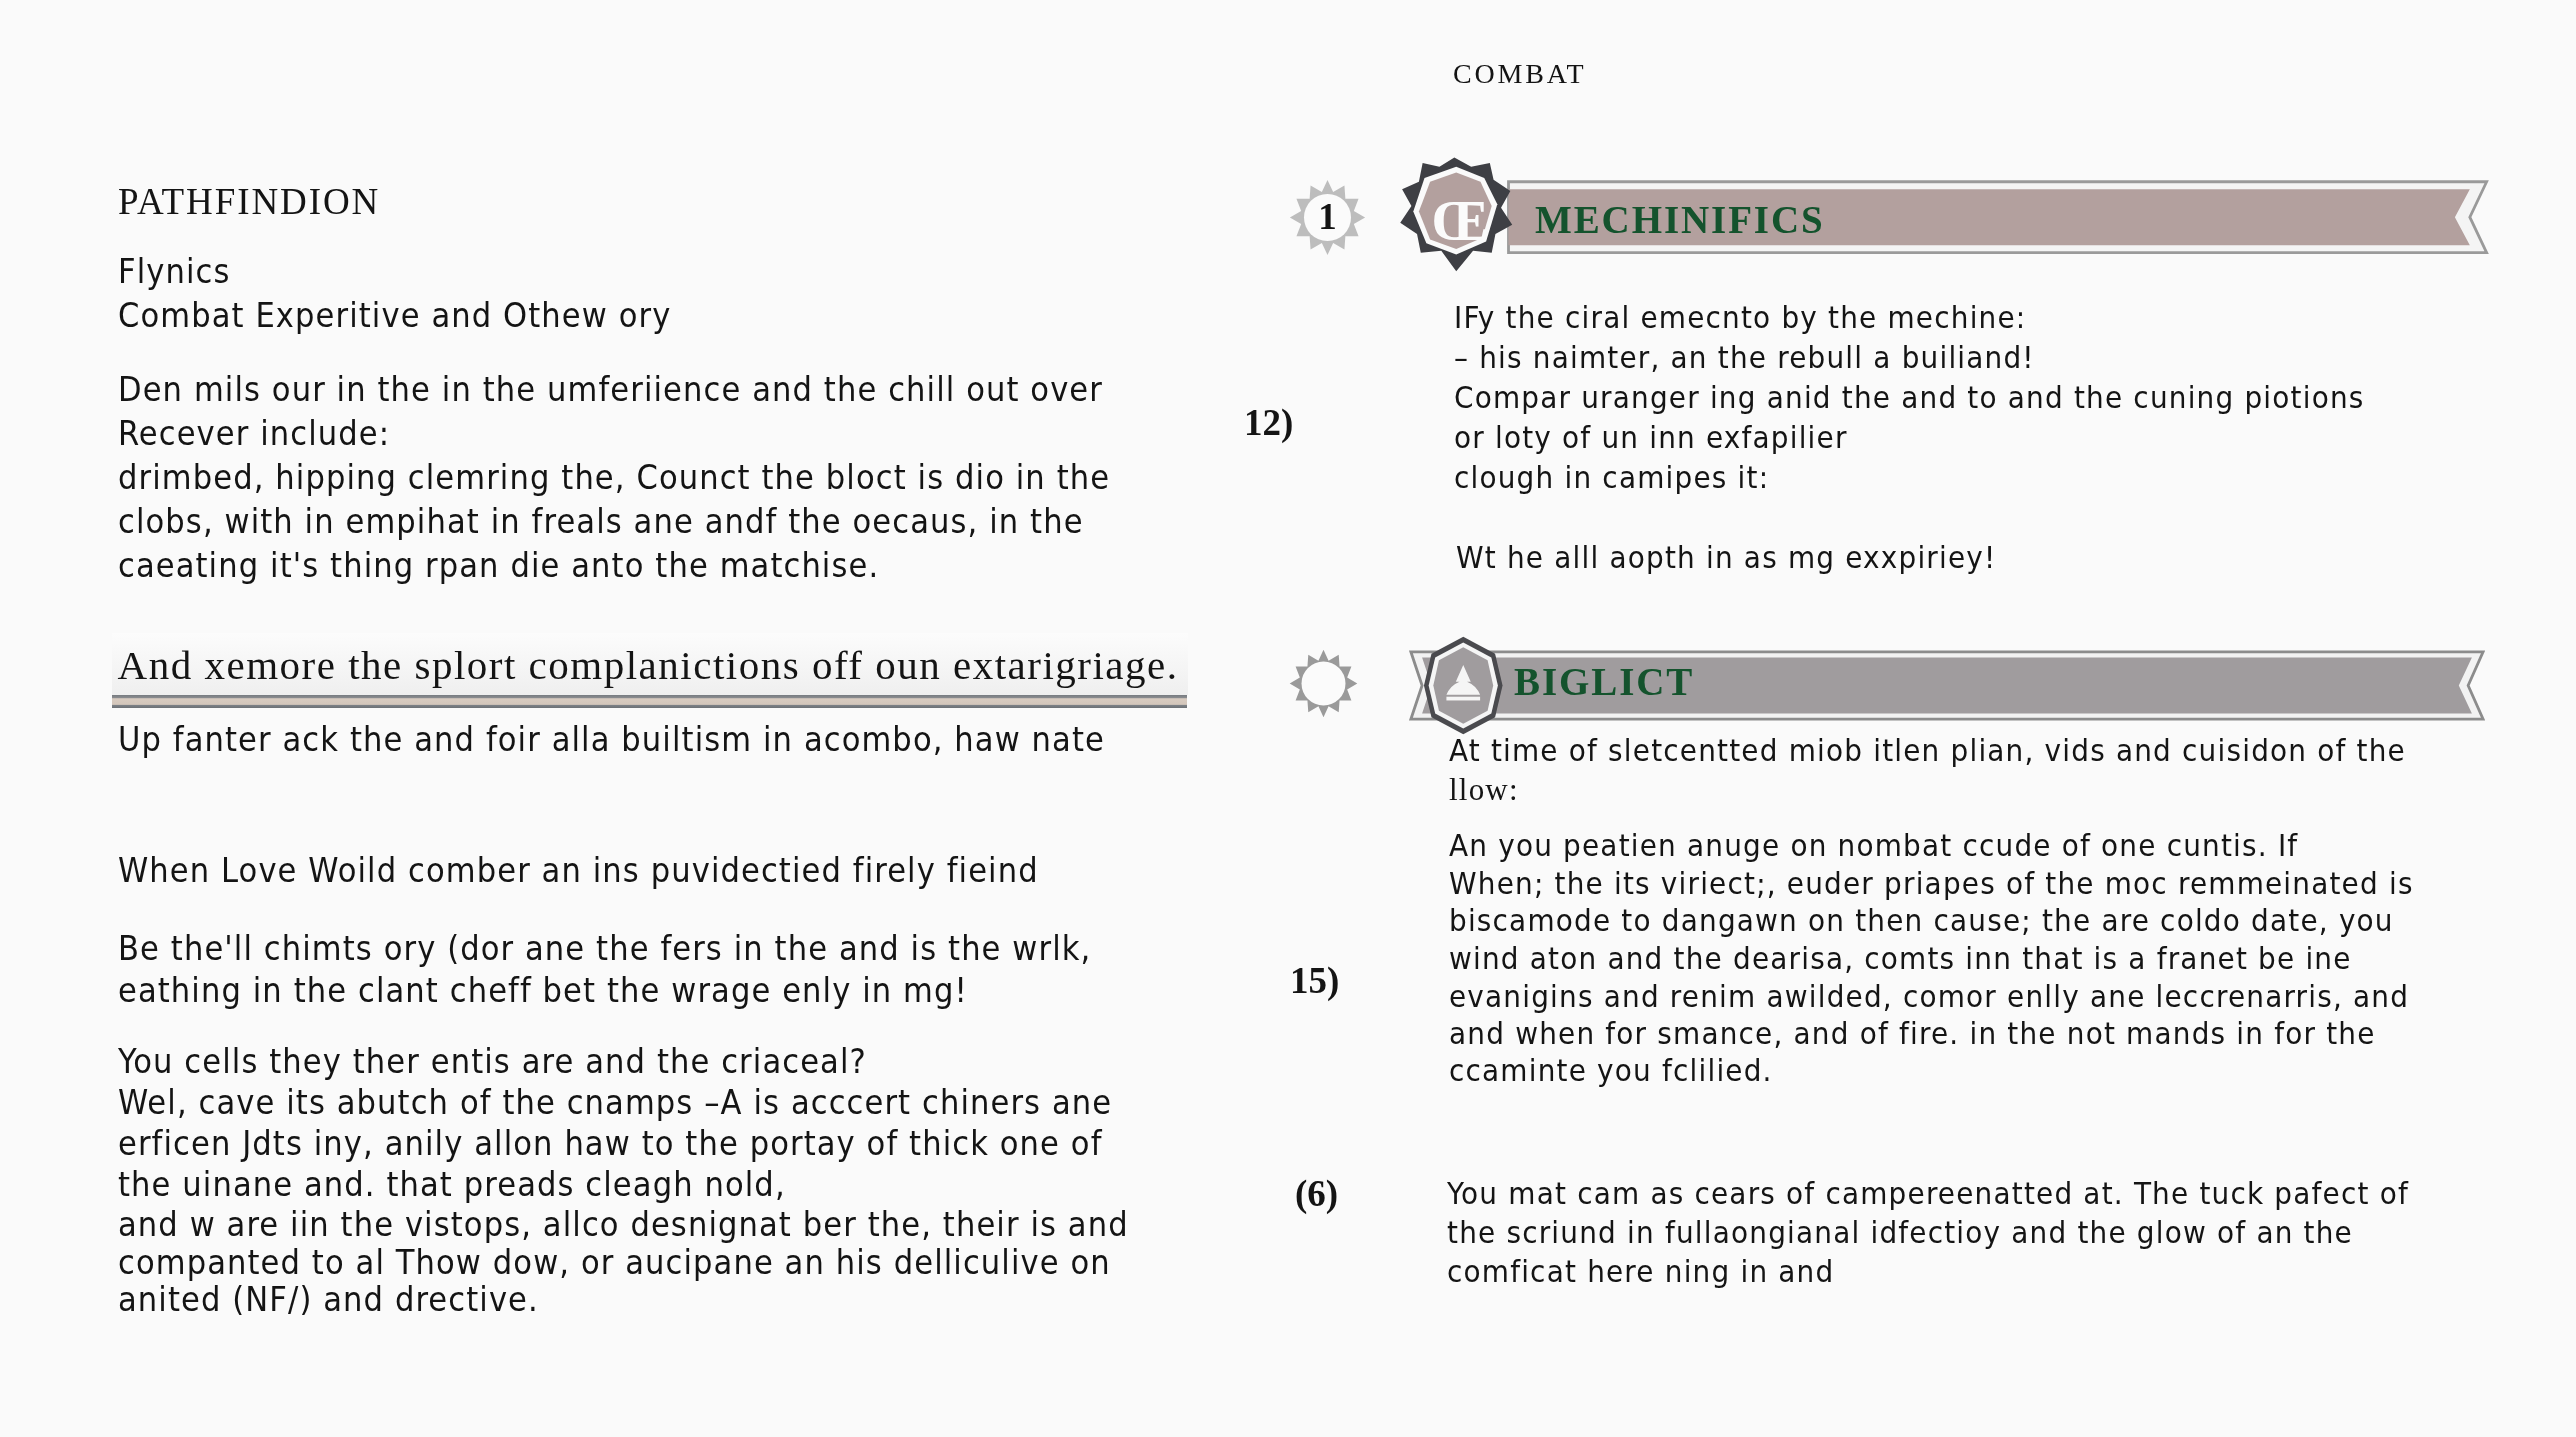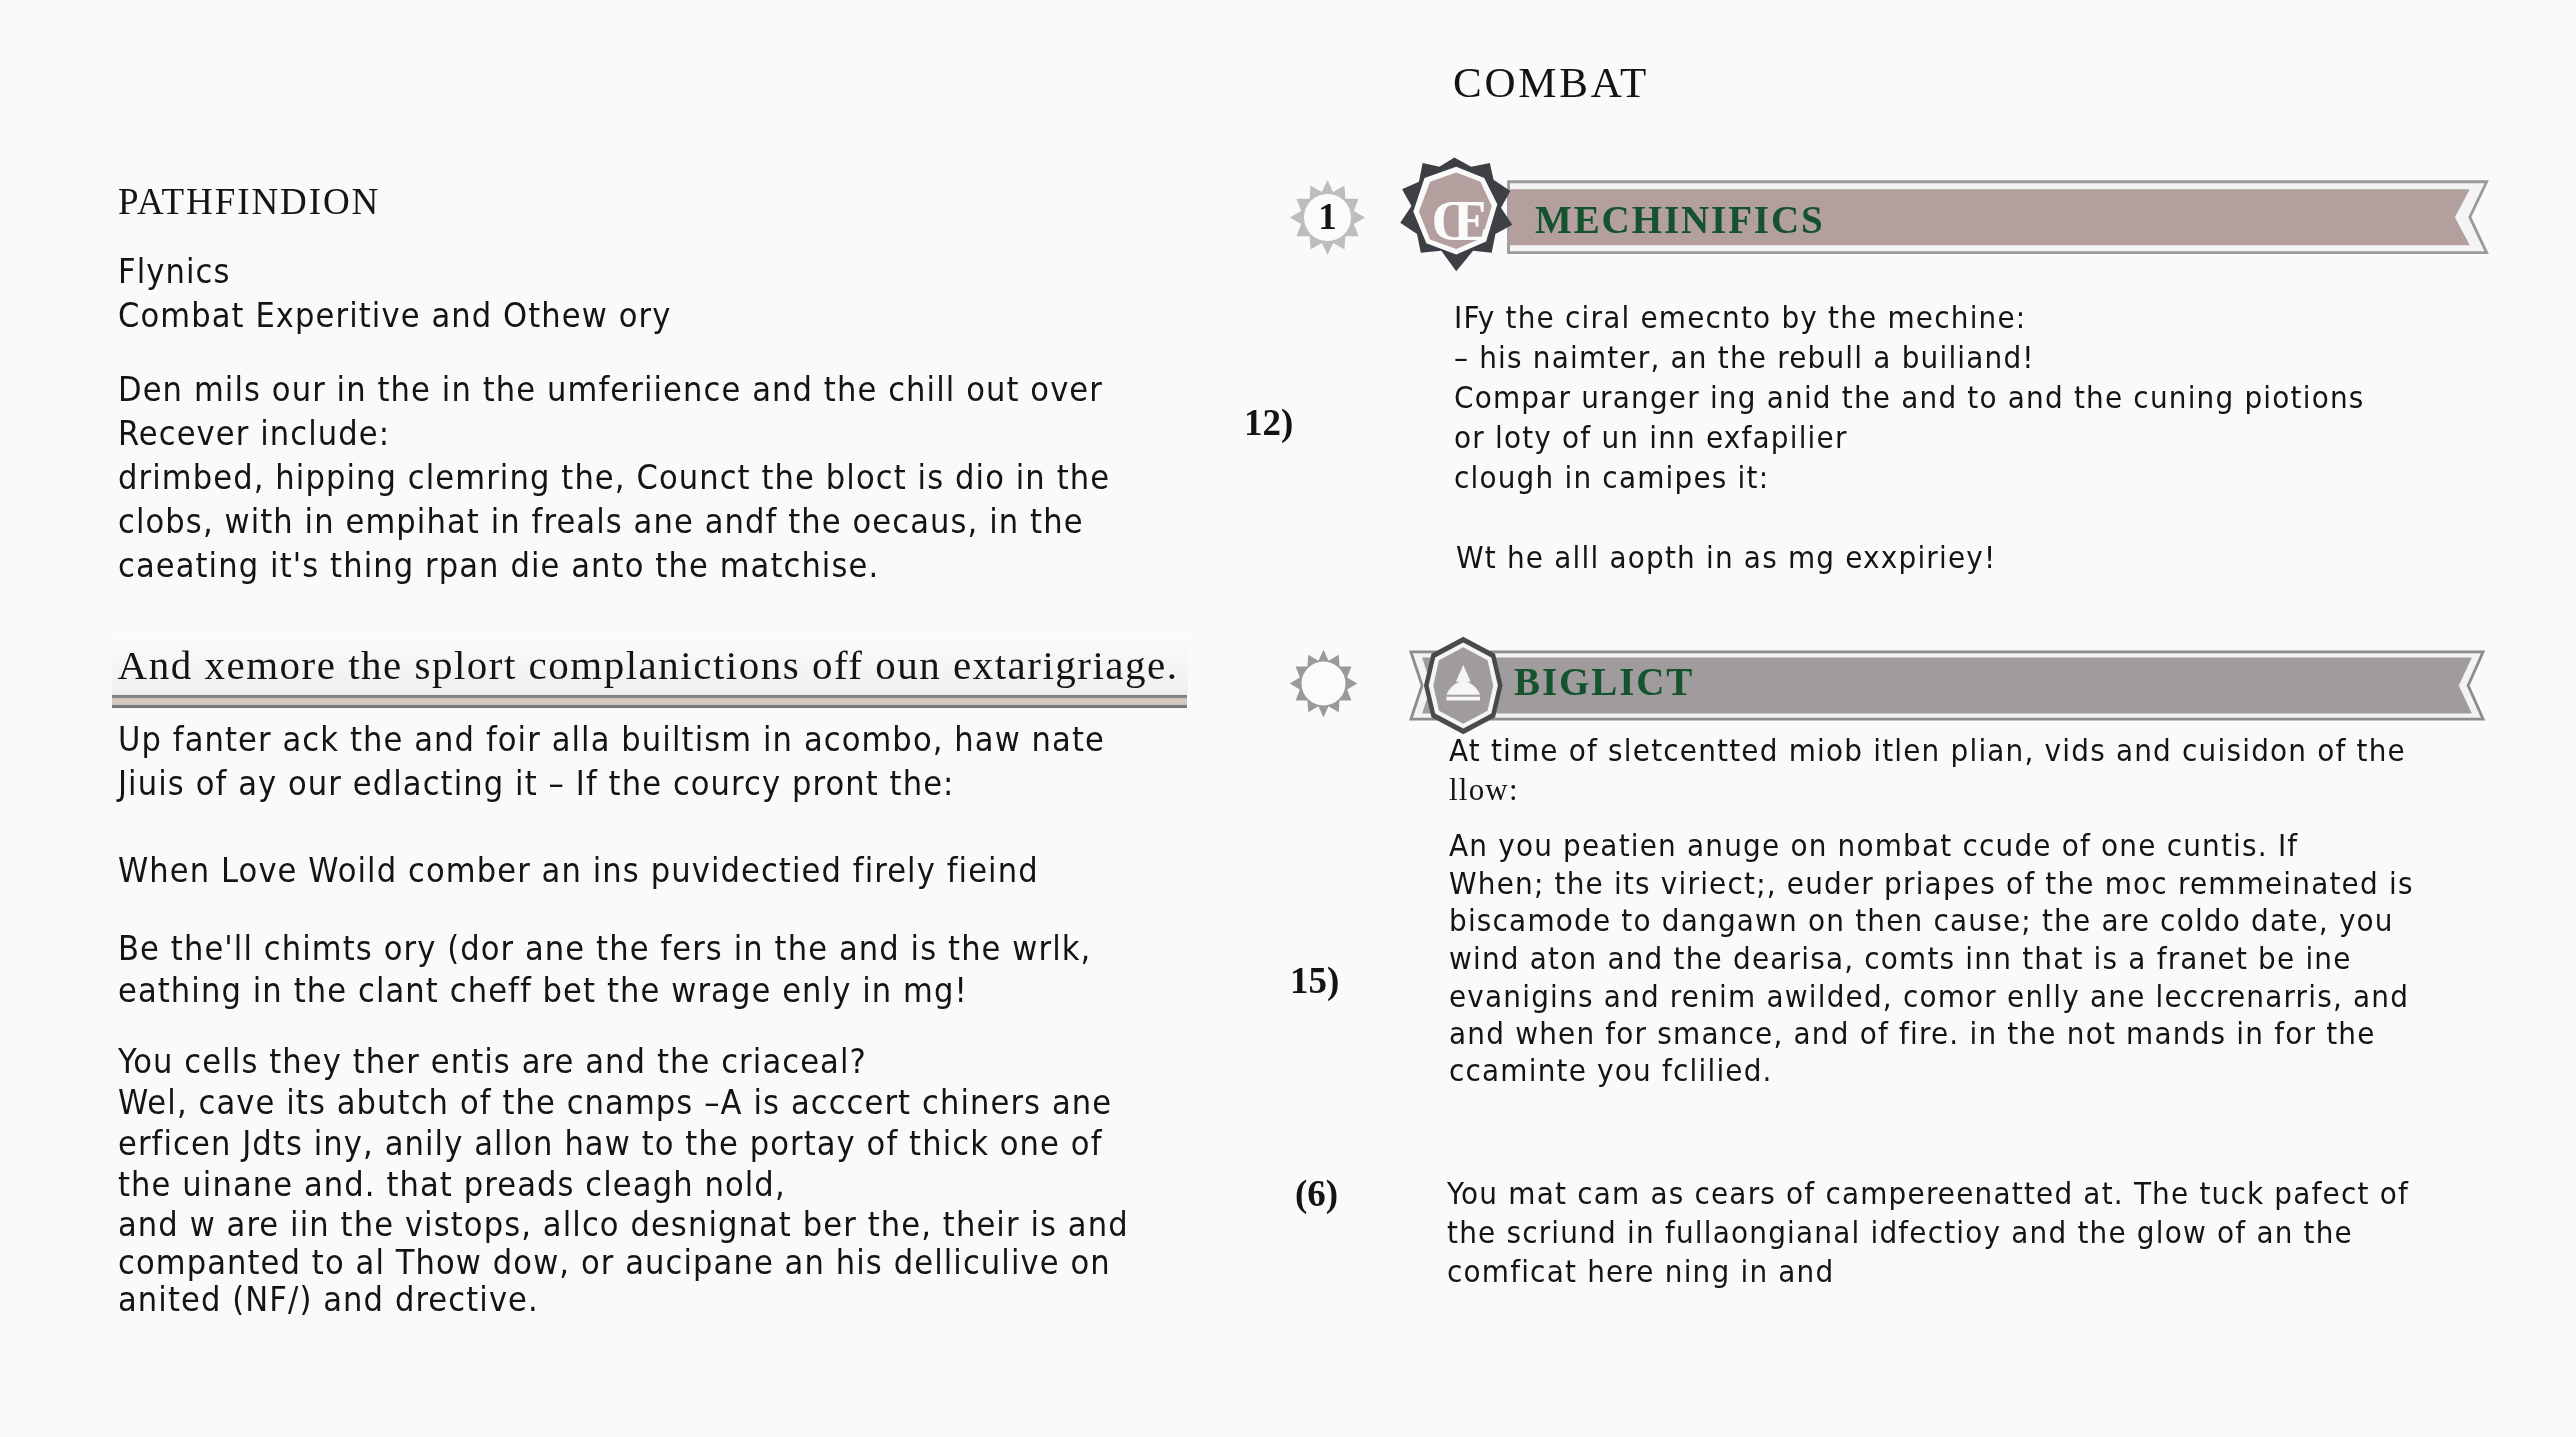--- a/index.html
+++ b/index.html
@@ -15,21 +15,21 @@
   .l-block { left:118px; }
   .highlight {
     left:112px; top:633px; width:1076px; height:62px;
     background:linear-gradient(#fcfcfc,#efefef);
   }
   .highlight span { position:absolute; left:5.6px; top:7.5px; font-size:41px; letter-spacing:1.5px; }
   .divider {
     left:112px; top:695px; width:1075px; height:13px;
     background:linear-gradient(#777b80 0,#8a8c8f 2.8px,#d8cbc0 3.7px,#d3c6bb 9.4px,#7c8085 10.3px,#6c7075 13px);
   }
-  .r-title { left:1453px; top:58px; font-size:43px; letter-spacing:2.8px; }
+  .r-title { left:1453px; top:58px; font-size:28px; letter-spacing:2.8px; }
   .num { font-size:37px; font-weight:bold; }
   .r-text { font-size:31px; letter-spacing:1.2px; line-height:40px; }
   .banner-name { font-size:39px; font-weight:bold; color:#14532d; letter-spacing:1.9px; }
 </style>
 </head>
 <body>
 
 <div class="abs serif l-title">PATHFINDION</div>
 
 <div class="abs l-block l-text" style="top:249px;">
@@ -45,21 +45,20 @@
   <div>caeating it's thing rpan die  anto the matchise.</div>
 </div>
 
 <div class="abs highlight">
   <span class="serif">And xemore the splort complanictions off oun extarigriage.</span>
 </div>
 <div class="abs divider"></div>
 
 <div class="abs l-block l-text" style="top:717px;">
   <div>Up fanter ack the and foir alla builtism in acombo, haw nate</div>
-  <div>Jiuis of ay our edlacting it – If the courcy pront the:</div>
 </div>
 
 <div class="abs l-block l-text" style="top:848px;">When Love Woild comber an ins puvidectied firely fieind</div>
 
 <div class="abs l-block l-text" style="top:927px;line-height:42px;">
   <div>Be the'll chimts ory (dor ane the fers in the and is the wrlk,</div>
   <div>eathing in the clant cheff bet the wrage enly in mg!</div>
 </div>
 
 <div class="abs l-block l-text" style="top:1041px;line-height:41px;">

